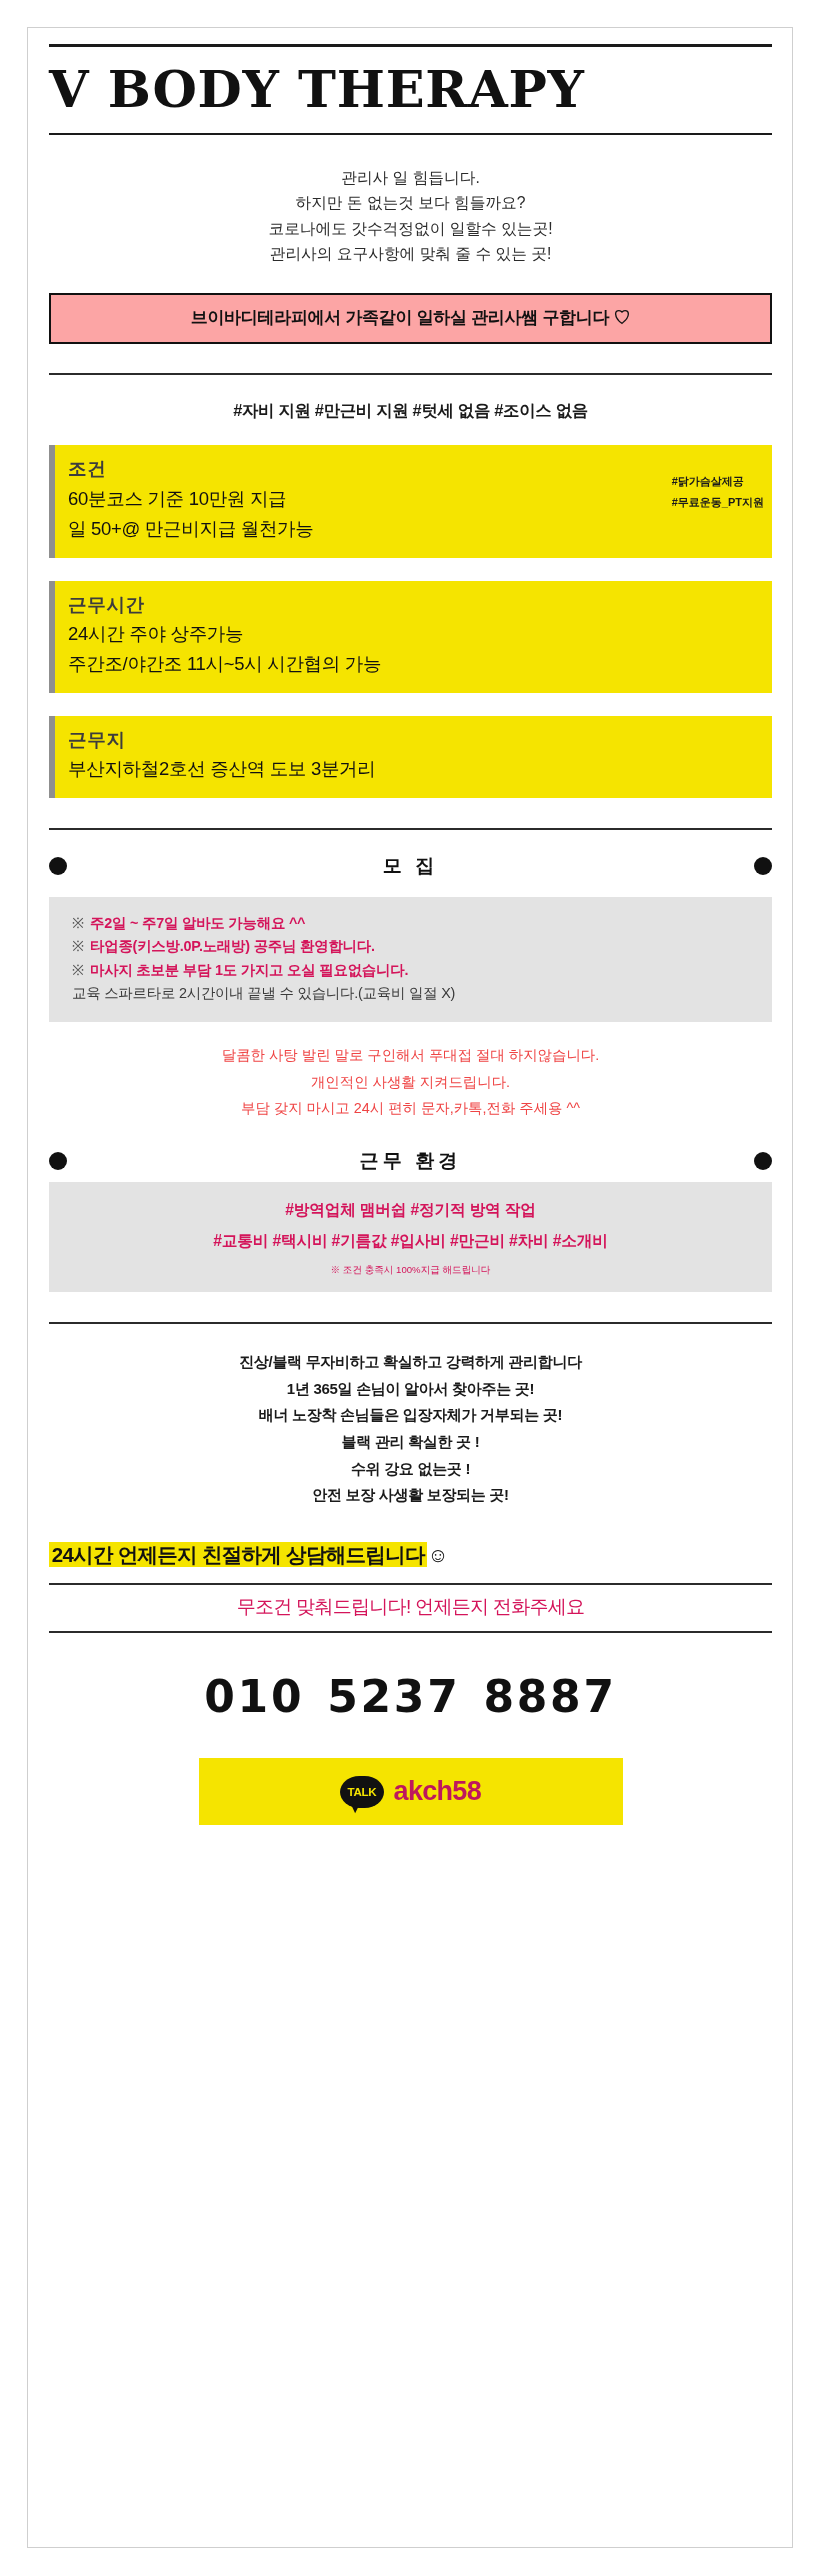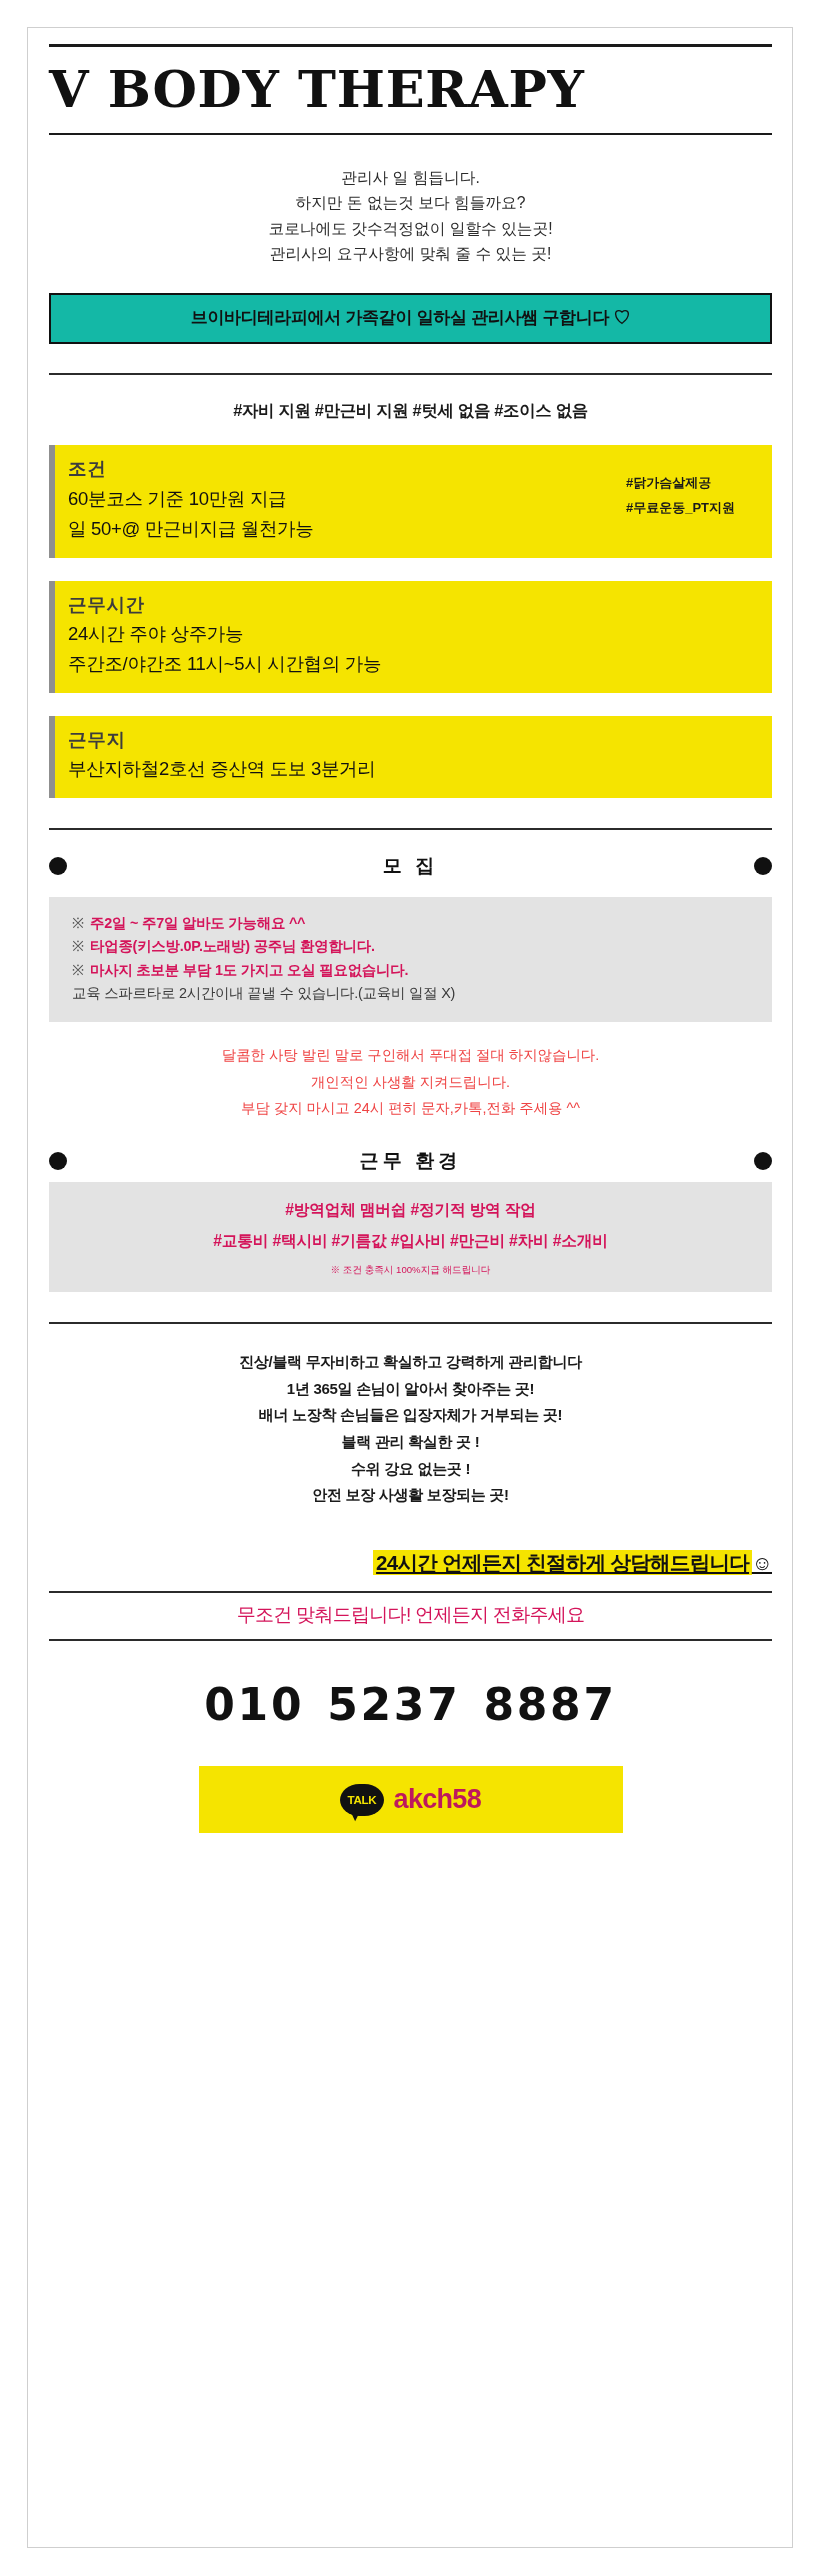--- a/index.html
+++ b/index.html
@@ -78,21 +78,21 @@
     margin-top: 30px;
     color: #2b2b2b;
     font-size: 15.7px;
     line-height: 1.62;
     font-family: "Liberation Sans", sans-serif;
   }
 
   
   .hl-bar {
     margin: 26px 0 0 0;
-    background: #14b8a6;
+    background: #fca5a5;
     border: 2.1px solid #111111;
     text-align: center;
     padding: 11.6px 6.8px 13px 6.8px;
     font-size: 17px;
     font-weight: bold;
     color: #111111;
     letter-spacing: -0.3px;
   }
 
   .hr-dark {
@@ -135,24 +135,24 @@
   }
   .ybox p {
     margin: 5.5px 0 0 0;
     font-size: 18.5px;
     color: #111111;
     line-height: 1.32;
     letter-spacing: -0.3px;
   }
   .ybox .side {
     position: absolute;
-    right: 37px;
+    right: 8px;
     top: 26px;
     text-align: left;
-    font-size: 13px;
+    font-size: 11px;
     font-weight: bold;
     color: #1a1a1a;
     line-height: 1.9;
   }
 
   .hr-dark2 {
     height: 2.1px;
     background: #2b2b2b;
     margin: 30px 0 0 0;
   }
@@ -253,27 +253,26 @@
     margin-top: 25px;
     font-size: 15px;
     line-height: 1.78;
     color: #1a1a1a;
     font-weight: bold;
     letter-spacing: -0.3px;
   }
 
   
   .consult {
-    margin-top: 40px;
-    text-align: right;
+    margin-top: 32px;
+    text-align: left;
     font-size: 20.5px;
     font-weight: bold;
     color: #111111;
     letter-spacing: -0.7px;
-    text-decoration: underline;
   }
   .consult .mark {
     background: #f5e400;
     padding: 1.4px 2.7px;
   }
   .promise {
     margin-top: 13.7px;
     border-top: 2.1px solid #2b2b2b;
     border-bottom: 2.1px solid #2b2b2b;
     padding: 9.6px 0 11px 0;

